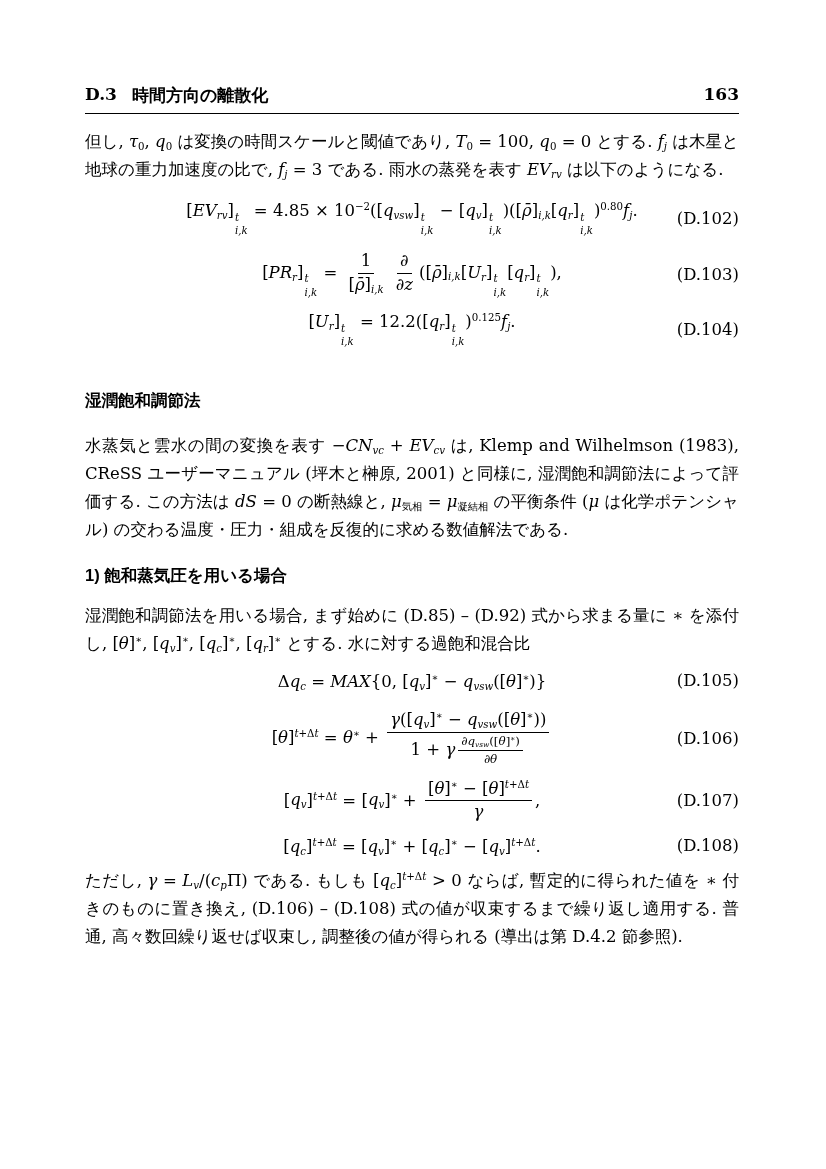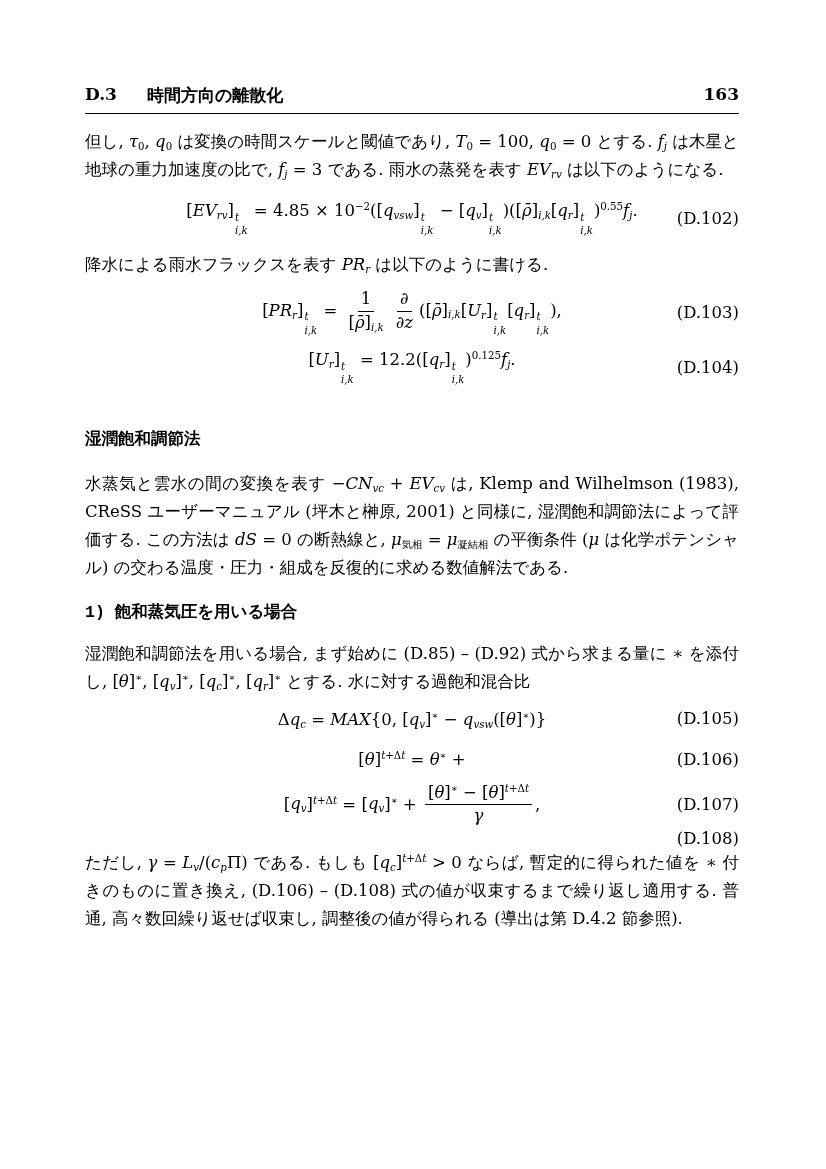--- a/index.html
+++ b/index.html
@@ -23,21 +23,21 @@
   
   .pagehead {
     display: flex;
     justify-content: space-between;
     align-items: baseline;
     font-weight: bold;
     font-size: 17px;
     border-bottom: 1px solid #000;
     padding-bottom: 6px;
   }
-  .runtitle { display: inline-flex; gap: 30px; }
+  .runtitle { display: inline-flex; gap: 15px; }
   
   .para {
     margin-top: 14px;
     line-height: 28px;
     text-align: justify;
     text-justify: inter-ideograph;
   }
   .p2  { margin-top: 10px; }
   .p3  { margin-top: 18px; }
   .p4  { }
@@ -46,21 +46,21 @@
   
   .h-section {
     margin-top: 36px;
     font-family: Liberation Serif, serif;
     font-weight: bold;
     font-size: 16.5px;
     line-height: 26px;
   }
   .h-sub {
     margin-top: 18px;
-    font-family: Liberation Mono, monospace;
+    font-family: Liberation Sans, sans-serif;
     font-weight: bold;
     font-size: 16.5px;
     line-height: 26px;
   }
   
   .eqrow {
     position: relative;
     text-align: center;
     line-height: 1.3;
   }
@@ -131,25 +131,24 @@
             <span><i>i,k</i></span>
           </span> = 4.85 × 10<sup>−2</sup>([<i>q<sub>vsw</sub></i>]<span class="ss">
             <span><i>t</i></span>
             <span><i>i,k</i></span>
           </span> − [<i>q<sub>v</sub></i>]<span class="ss">
             <span><i>t</i></span>
             <span><i>i,k</i></span>
           </span>)([<i>ρ̄</i>]<sub><i>i,k</i></sub>[<i>q<sub>r</sub></i>]<span class="ss">
             <span><i>t</i></span>
             <span><i>i,k</i></span>
-          </span>)<sup>0.55</sup><i>f<sub>j</sub></i>.</span>
+          </span>)<sup>0.80</sup><i>f<sub>j</sub></i>.</span>
       <span class="eqnum">(D.102)</span>
     </div>
 
-    <p class="para p2">降水による雨水フラックスを表す <span class="m"><i>PR<sub>r</sub></i></span> は以下のように書ける.</p>
 
     <div class="eqrow eq103">
       <span class="eqbody">[<i>PR<sub>r</sub></i>]<span class="ss">
             <span><i>t</i></span>
             <span><i>i,k</i></span>
           </span> = <span class="fr">
             <span class="nu">1</span>
             <span class="de">[<i>ρ̄</i>]<sub><i>i,k</i></sub></span>
           </span><span class="fr">
             <span class="nu">∂</span>
@@ -183,32 +182,39 @@
 
     <p class="para p4">湿潤飽和調節法を用いる場合, まず始めに (D.85) – (D.92) 式から求まる量に <span class="m">∗</span> を添付し, <span class="m">[<i>θ</i>]<sup>∗</sup>, [<i>q<sub>v</sub></i>]<sup>∗</sup>, [<i>q<sub>c</sub></i>]<sup>∗</sup>, [<i>q<sub>r</sub></i>]<sup>∗</sup></span> とする. 水に対する過飽和混合比</p>
 
     <div class="eqrow eq105">
       <span class="eqbody">Δ<i>q<sub>c</sub></i> = <i>MAX</i>{0, [<i>q<sub>v</sub></i>]<sup>∗</sup> − <i>q<sub>vsw</sub></i>([<i>θ</i>]<sup>∗</sup>)}</span>
       <span class="eqnum">(D.105)</span>
     </div>
 
 
     <div class="eqrow eq106">
-      <span class="eqbody">[<i>θ</i>]<sup><i>t</i>+Δ<i>t</i></sup> = <i>θ</i><sup>∗</sup> + </span>
+      <span class="eqbody">[<i>θ</i>]<sup><i>t</i>+Δ<i>t</i></sup> = <i>θ</i><sup>∗</sup> + <span class="fr">
+            <span class="nu"><i>γ</i>([<i>q<sub>v</sub></i>]<sup>∗</sup> − <i>q<sub>vsw</sub></i>([<i>θ</i>]<sup>∗</sup>))</span>
+            <span class="de">1 + <i>γ</i><span class="fr fs">
+                <span class="nu">∂<i>q<sub>vsw</sub></i>([<i>θ</i>]<sup>∗</sup>)</span>
+                <span class="de">∂<i>θ</i></span>
+              </span></span>
+          </span></span>
       <span class="eqnum">(D.106)</span>
     </div>
 
     <div class="eqrow eq107">
       <span class="eqbody">[<i>q<sub>v</sub></i>]<sup><i>t</i>+Δ<i>t</i></sup> = [<i>q<sub>v</sub></i>]<sup>∗</sup> + <span class="fr">
             <span class="nu">[<i>θ</i>]<sup>∗</sup> − [<i>θ</i>]<sup><i>t</i>+Δ<i>t</i></sup></span>
             <span class="de"><i>γ</i></span>
           </span>,</span>
       <span class="eqnum">(D.107)</span>
     </div>
 
     <div class="eqrow eq108">
+      <span class="eqbody">[<i>q<sub>c</sub></i>]<sup><i>t</i>+Δ<i>t</i></sup> = [<i>q<sub>v</sub></i>]<sup>∗</sup> + [<i>q<sub>c</sub></i>]<sup>∗</sup> − [<i>q<sub>v</sub></i>]<sup><i>t</i>+Δ<i>t</i></sup>.</span>
       <span class="eqnum">(D.108)</span>
     </div>
 
     <p class="para p6">ただし, <span class="m"><i>γ</i> = <i>L<sub>v</sub></i>/(<i>c<sub>p</sub></i>Π)</span> である. もしも <span class="m">[<i>q<sub>c</sub></i>]<sup><i>t</i>+Δ<i>t</i></sup> &gt; 0</span> ならば, 暫定的に得られた値を <span class="m">∗</span> 付きのものに置き換え, (D.106) – (D.108) 式の値が収束するまで繰り返し適用する. 普通, 高々数回繰り返せば収束し, 調整後の値が得られる (導出は第 D.4.2 節参照).</p>
 
   </div>
 </div>
 
 </body></html>

